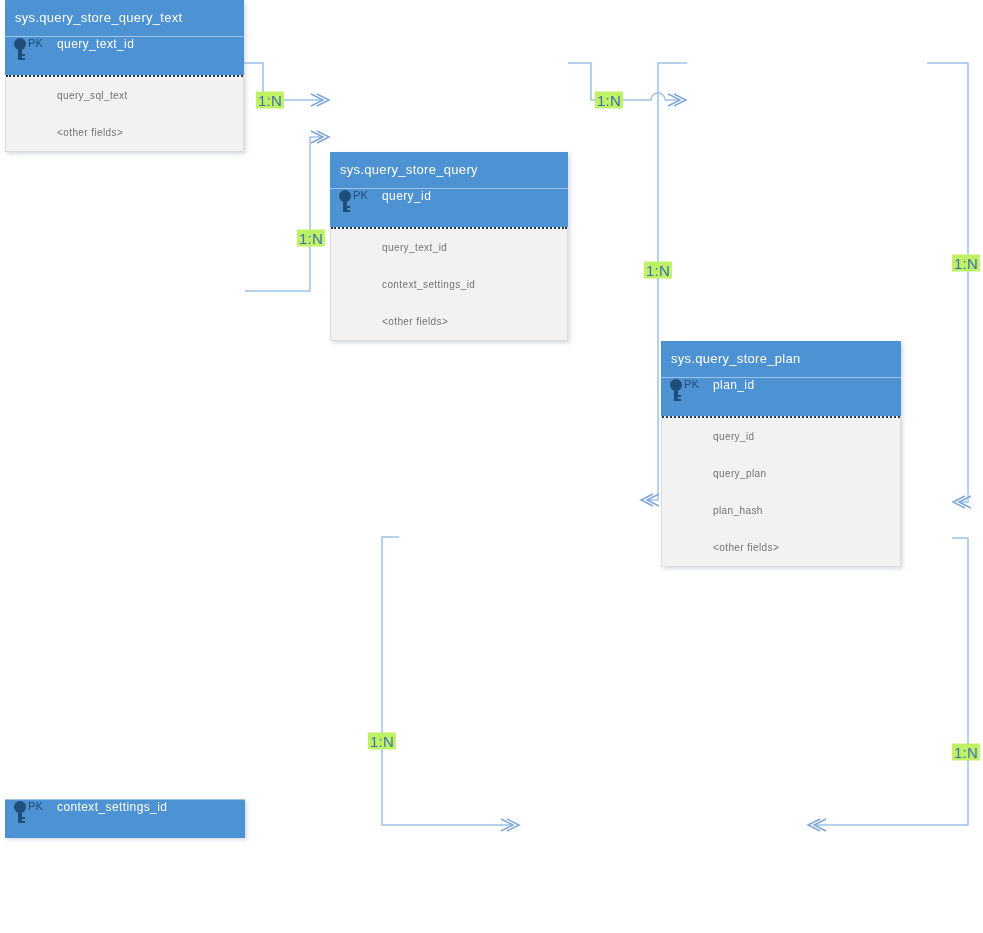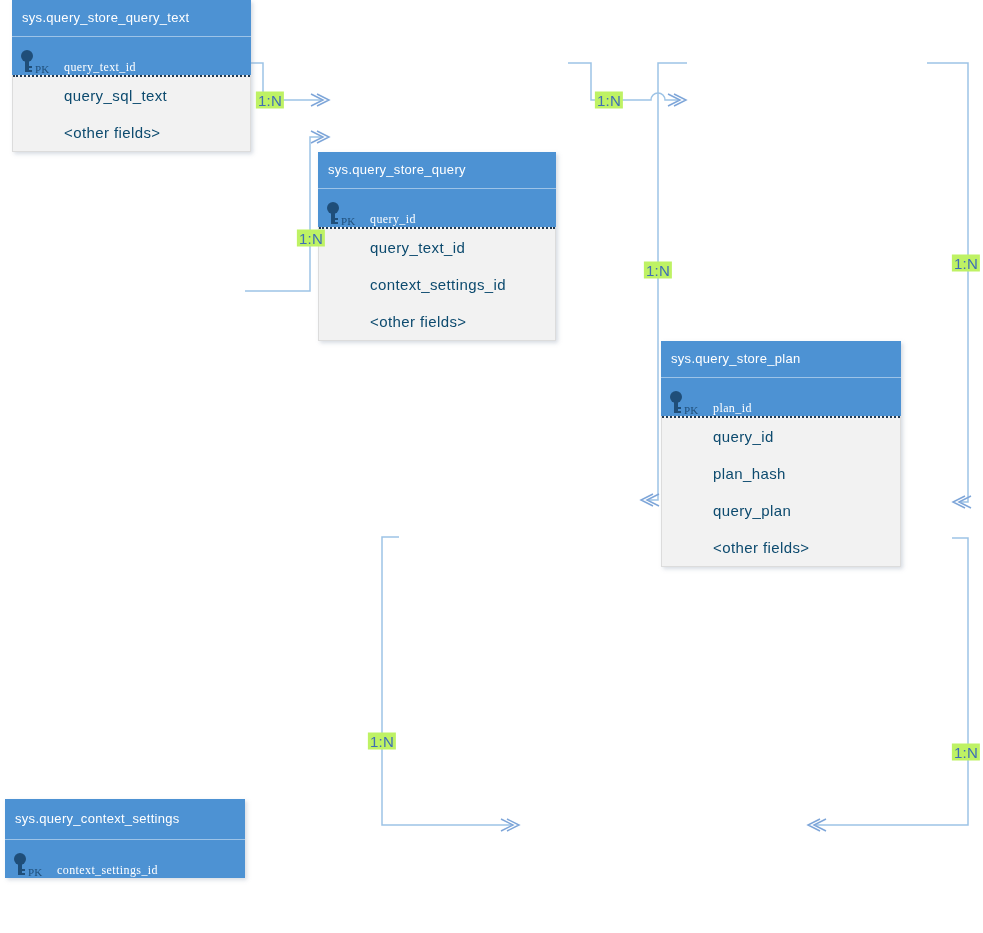--- a/index.html
+++ b/index.html
@@ -15,45 +15,44 @@
     letter-spacing:0.3px; white-space:nowrap;
   }
 
   
   .tbl { position:absolute; z-index:2; }
   .tbl .hd {
     color:#ffffff; font-size:13px; padding-left:10px;
     height:36px; line-height:36px; white-space:nowrap; letter-spacing:0.3px;
   }
   .tbl .pkrow {
-    height:38px; display:flex; align-items:flex-end;
+    height:38px; display:flex; align-items:flex-start;
     border-top:1px solid rgba(255,255,255,0.45);
-    font-family:Liberation Serif, serif;
   }
   .tbl .keyic { width:14px; height:26px; margin-left:8px; flex:0 0 auto; }
   .tbl .pklab { font-size:11px; margin-left:1px; letter-spacing:0.2px; }
   .tbl .pkname { color:#ffffff; font-size:12px; letter-spacing:0.4px; position:absolute; left:52px; }
   .tbl .body { background:#f2f2f2; border:1px solid #dcdcdc; border-top:none; }
   .tbl .frow {
     height:37px; line-height:37px; padding-left:51px;
-    font-size:15px; color:#0c4a6e; letter-spacing:0.4px; white-space:nowrap;
+    font-size:10px; color:#737373; letter-spacing:0.4px; white-space:nowrap;
   }
   .tbl .frow.first { border-top:2px dotted #223a52; }
 
   .tbl.blue  .hd, .tbl.blue .pkrow  { background:#4d92d3; }
   .tbl.blue  .pklab  { color:#1f4e79; }
   .tbl.blue  .keyic  { color:#1f4e79; }
   .tbl.blue  { box-shadow:2px 2px 4px rgba(140,155,175,0.35); }
 
   
   #t1 { left:5;   top:8;   width:239px; } 
-  #t2 { left:318px; top:8;   width:238px; }
+  #t2 { left:330px; top:8;   width:238px; }
   #t3 { left:661px; top:8;   width:240px; }
   #t4 { left:5px;   top:232px; width:240px; }
-  #t1 { left:12px; }
+  #t1 { left:5px; }
   #t4 .hd { height:40px; line-height:40px; }
 
   .pos-rel { position:relative; }
 </style>
 </head>
 <body>
 
 <div id="canvas">
 
   <svg id="wires" viewBox="0 0 983 933" fill="none" stroke="#9dc3e6" stroke-width="1.5">
@@ -153,28 +152,27 @@
         <circle cx="7" cy="7" r="6" fill="currentColor"></circle>
           <rect x="5" y="11" width="4" height="12" fill="currentColor"></rect>
           <rect x="9" y="17" width="3" height="2" fill="currentColor"></rect>
           <rect x="9" y="21" width="3" height="2" fill="currentColor"></rect>
       </svg>
       <span class="pklab">PK</span>
       <span class="pkname">plan_id</span>
     </div>
     <div class="body">
       <div class="frow first">query_id</div>
+      <div class="frow">query_plan</div>
       <div class="frow">plan_hash</div>
-      <div class="frow">query_plan</div>
       <div class="frow">&lt;other fields&gt;</div>
     </div>
   </div>
 
   <div id="t4" class="tbl blue pos-rel">
-    <div class="hd">sys.query_context_settings</div>
     <div class="pkrow pos-rel">
       <svg class="keyic" viewBox="0 0 14 26">
         <circle cx="7" cy="7" r="6" fill="currentColor"></circle>
           <rect x="5" y="11" width="4" height="12" fill="currentColor"></rect>
           <rect x="9" y="17" width="3" height="2" fill="currentColor"></rect>
           <rect x="9" y="21" width="3" height="2" fill="currentColor"></rect>
       </svg>
       <span class="pklab">PK</span>
       <span class="pkname">context_settings_id</span>
     </div>

